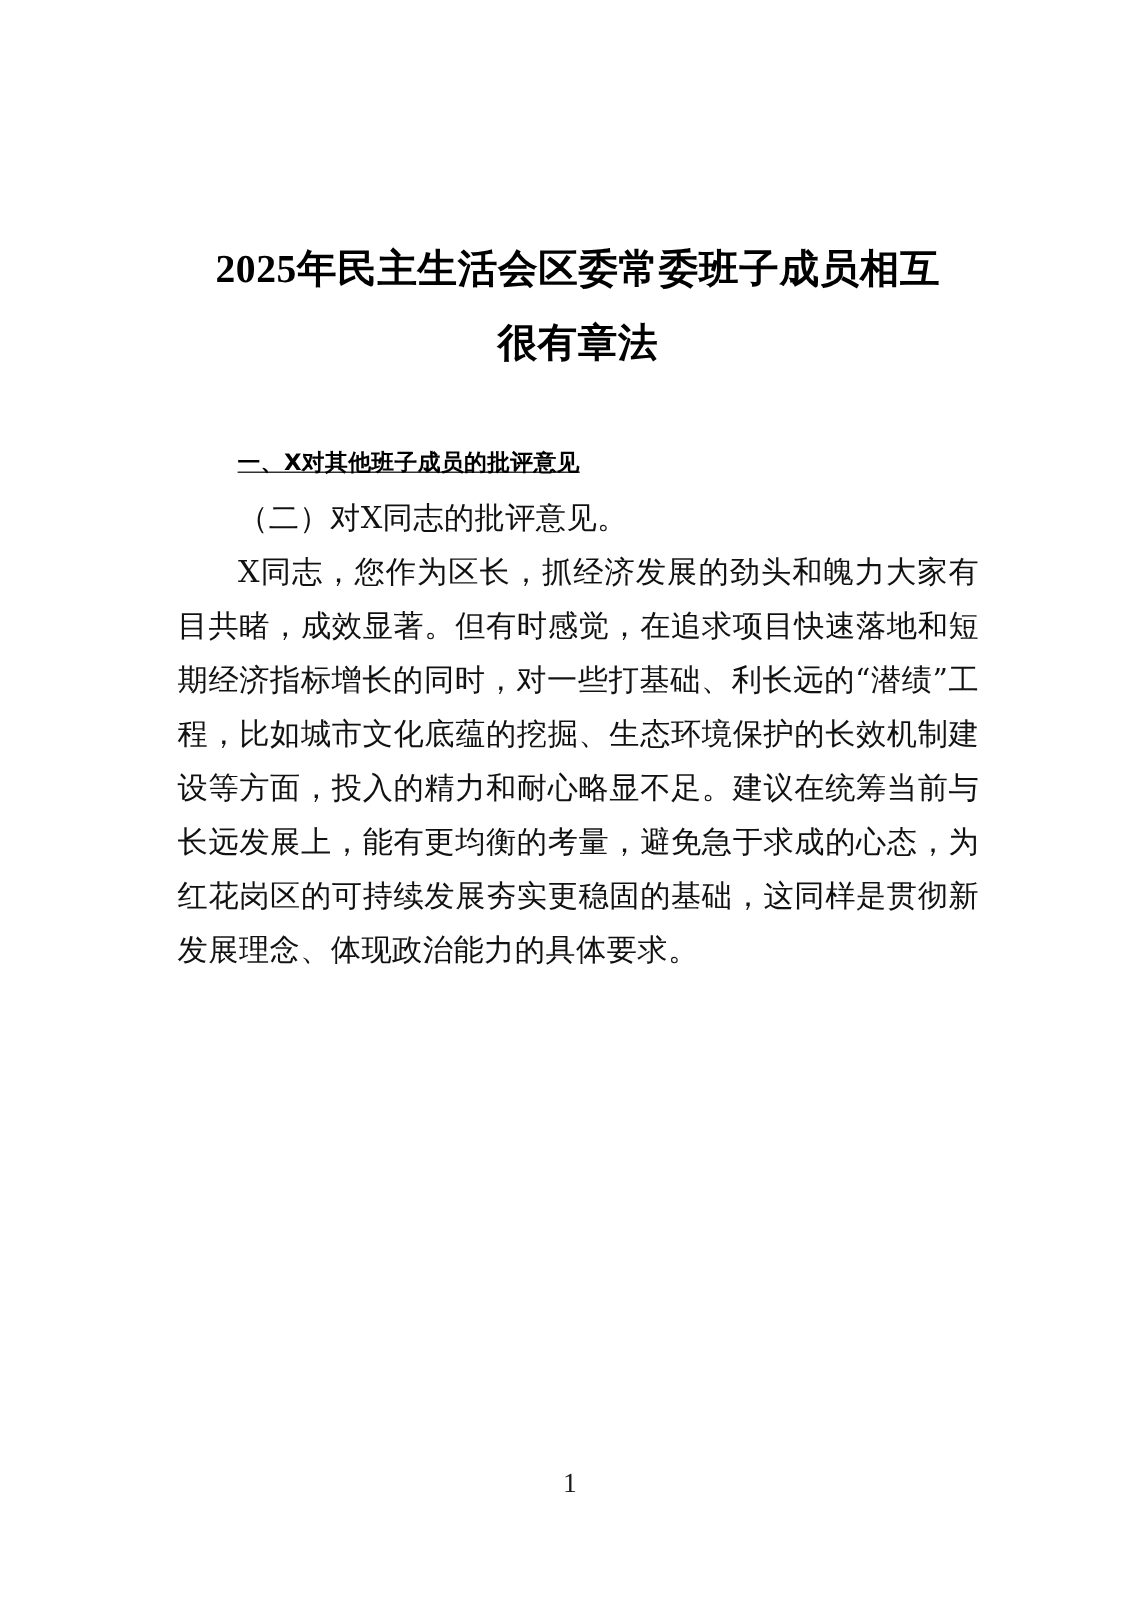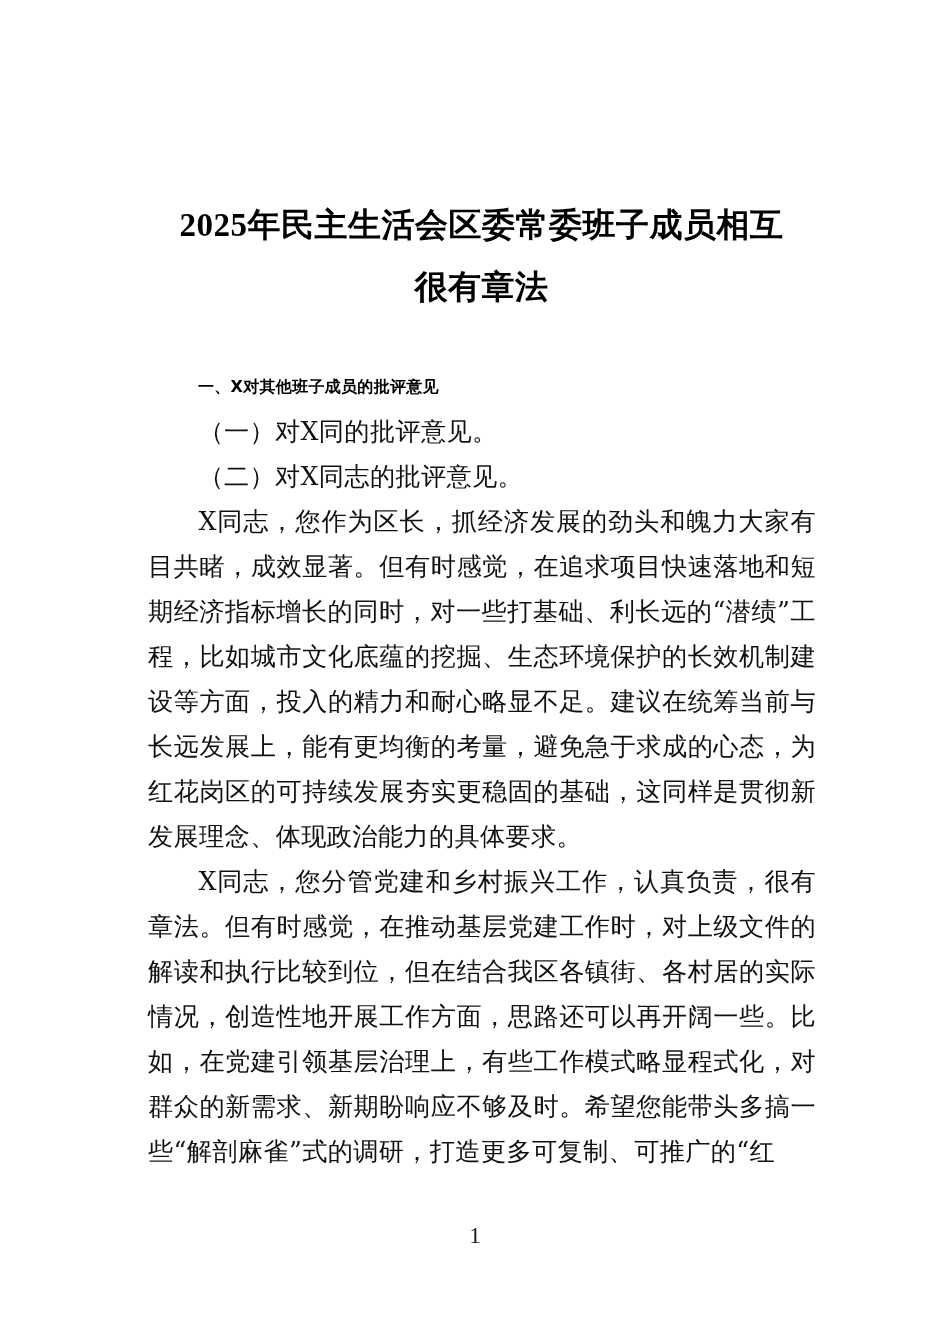--- a/index.html
+++ b/index.html
@@ -47,26 +47,27 @@
     position: absolute;
     left: 148px;
     top: 328px;
     width: 668px;
   }
 
   
   .section-heading {
     font-family: "DejaVu Sans", "Liberation Sans", sans-serif;
     font-weight: bold;
-    font-size: 16px;
+    font-size: 19px;
     line-height: 45px;
     text-indent: 50px;
     letter-spacing: 0.3px;
     color: #000000;
     white-space: nowrap;
+    text-decoration: underline;
   }
 
   
   .para {
     font-family: "DejaVu Serif", "Liberation Serif", serif;
     font-size: 25.2px;
     line-height: 45px;
     text-indent: 50.4px;
     text-align: justify;
     text-justify: inter-ideograph;
@@ -100,25 +101,23 @@
 
   <div class="doc-title">
     <div>2025年民主生活会区委常委班子成员相互</div>
     <div>很有章法</div>
   </div>
 
   <div class="body-block">
 
     <div class="section-heading">一、X对其他班子成员的批评意见</div>
 
-    <p class="para sub">（一）对X同的批评意见。</p>
 
     <p class="para sub">（二）对X同志的批评意见。</p>
 
     <p class="para">X同志，您作为区长，抓经济发展的劲头和魄力大家有目共睹，成效显著。但有时感觉，在追求项目快速落地和短期经济指标增长的同时，对一些打基础、利长远的“潜绩”工程，比如城市文化底蕴的挖掘、生态环境保护的长效机制建设等方面，投入的精力和耐心略显不足。建议在统筹当前与长远发展上，能有更均衡的考量，避免急于求成的心态，为红花岗区的可持续发展夯实更稳固的基础，这同样是贯彻新发展理念、体现政治能力的具体要求。</p>
 
-    <p class="para">X同志，您分管党建和乡村振兴工作，认真负责，很有章法。但有时感觉，在推动基层党建工作时，对上级文件的解读和执行比较到位，但在结合我区各镇街、各村居的实际情况，创造性地开展工作方面，思路还可以再开阔一些。比如，在党建引领基层治理上，有些工作模式略显程式化，对群众的新需求、新期盼响应不够及时。希望您能带头多搞一些“解剖麻雀”式的调研，打造更多可复制、可推广的“红</p>
 
   </div>
 
   <div class="page-number">1</div>
 
 </div>
 
 </body></html>

